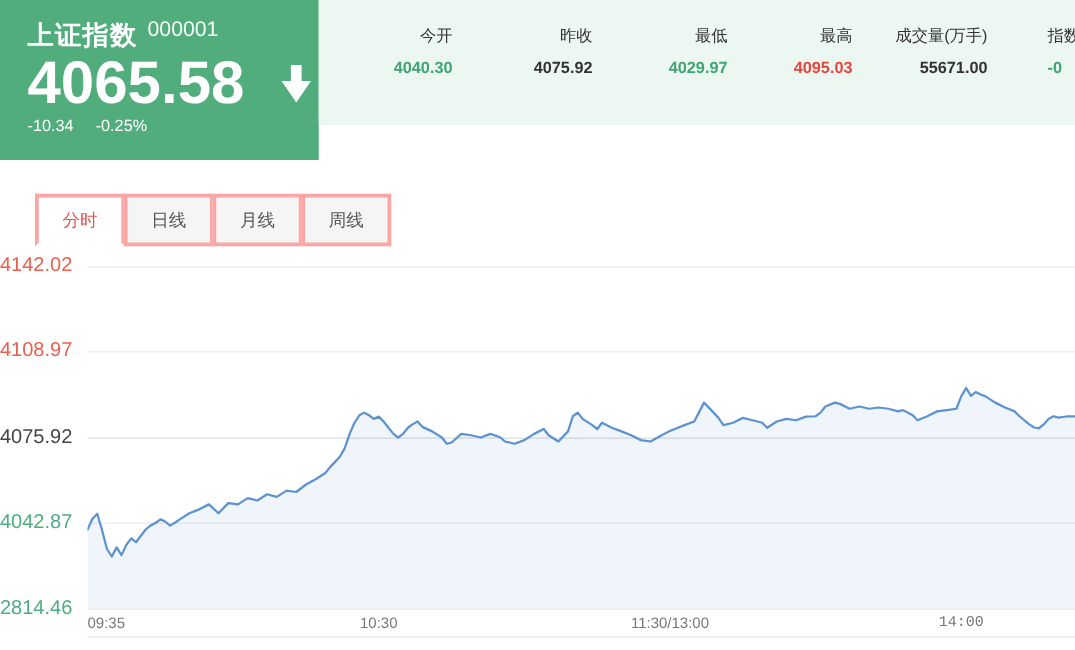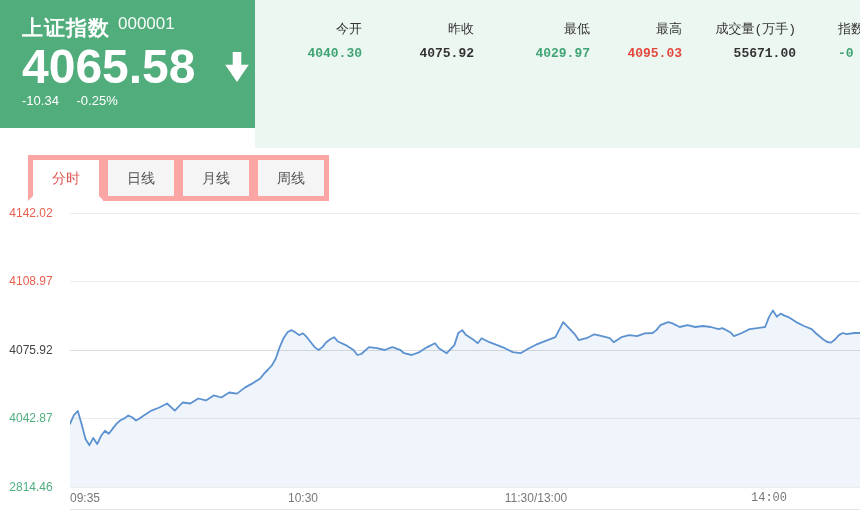--- a/index.html
+++ b/index.html
@@ -10,41 +10,41 @@
   .hero{position:absolute;left:0;top:0;width:255px;height:128px;background:#52ad7d;color:#fff;box-sizing:border-box;padding:14px 0 0 22px;}
   .hero-title-row{display:flex;align-items:flex-start;}
   .hero-name{font-size:21px;font-weight:bold;letter-spacing:1px;}
   .hero-code{font-size:17px;margin-left:8px;opacity:.95;}
   .hero-price-row{display:flex;align-items:center;margin-top:4px;}
   .hero-price{font-size:48px;font-weight:bold;line-height:42px;}
   .hero-arrow{margin-left:28px;display:inline-flex;}
   .hero-change-row{margin-top:5px;font-size:13px;}
   .hero-change-row span{margin-right:14px;}
 
-  .stats{position:absolute;left:255px;top:0;right:0;height:148px;background:#edf7f1;font-family:Liberation Mono, monospace;}
+  .stats{position:absolute;left:255px;top:0;right:0;height:100px;background:#edf7f1;}
   .stat{position:absolute;top:20px;text-align:right;white-space:nowrap;}
   .stat-label{font-size:13px;color:#333;}
   .stat-value{font-size:13px;font-weight:bold;margin-top:8px;}
-  .stat-1{right:498px}.stat-2{right:386px}.stat-3{right:270px}.stat-4{right:178px}.stat-5{right:64px}
+  .stat-1{right:498px}.stat-2{right:386px}.stat-3{right:278px}.stat-4{right:178px}.stat-5{right:70px}
   .stat-6{left:583px;text-align:left;}
   .c-green{color:#3fa473}.c-red{color:#e2483d}.c-dark{color:#333}
 
   
   .tabs{position:absolute;left:28px;top:155px;display:flex;}
   .tab{width:66px;height:36px;line-height:36px;text-align:center;font-size:14px;color:#555;
-       background:#f5f5f5;border:5px solid #fca5a5;margin-left:-1px;cursor:pointer;box-sizing:content-box;}
+       background:#f5f5f5;border:3px solid #fca5a5;margin-left:-1px;cursor:pointer;box-sizing:content-box;}
   .tab:first-child{margin-left:0;}
   .tab.active{background:#fff;color:#e15551;border-bottom-color:#fff;}
 
   
   .chart{position:absolute;left:0;top:190px;width:860px;height:330px;}
   .gridline{position:absolute;left:70px;right:0;height:1px;background:#ececec;}
   .gridline.mid{background:#dcdcdc;}
   .g0{top:23px}.g1{top:91px}.g2{top:160px}.g3{top:228px}.g4{top:297px}
-  .y-label{position:absolute;left:0;width:62px;text-align:center;font-size:12px;line-height:14px;}
+  .y-label{position:absolute;left:0;width:62px;text-align:left;font-size:16px;line-height:14px;}
   .yl0{top:16px}.yl1{top:84px}.yl2{top:153px}.yl3{top:221px}.yl4{top:290px}
   .c-axis-red{color:#e8604f}.c-axis-green{color:#4fae7f}.c-axis-dark{color:#444}
   .plot-svg{position:absolute;left:70px;top:23px;overflow:hidden;}
   .x-label{position:absolute;top:301px;font-size:12px;color:#777;white-space:nowrap;}
   .axis-bottom{position:absolute;left:70px;right:0;top:319px;height:1px;background:#e5e5e5;}
 </style>
 </head>
 <body>
 
 <div class="screen">

